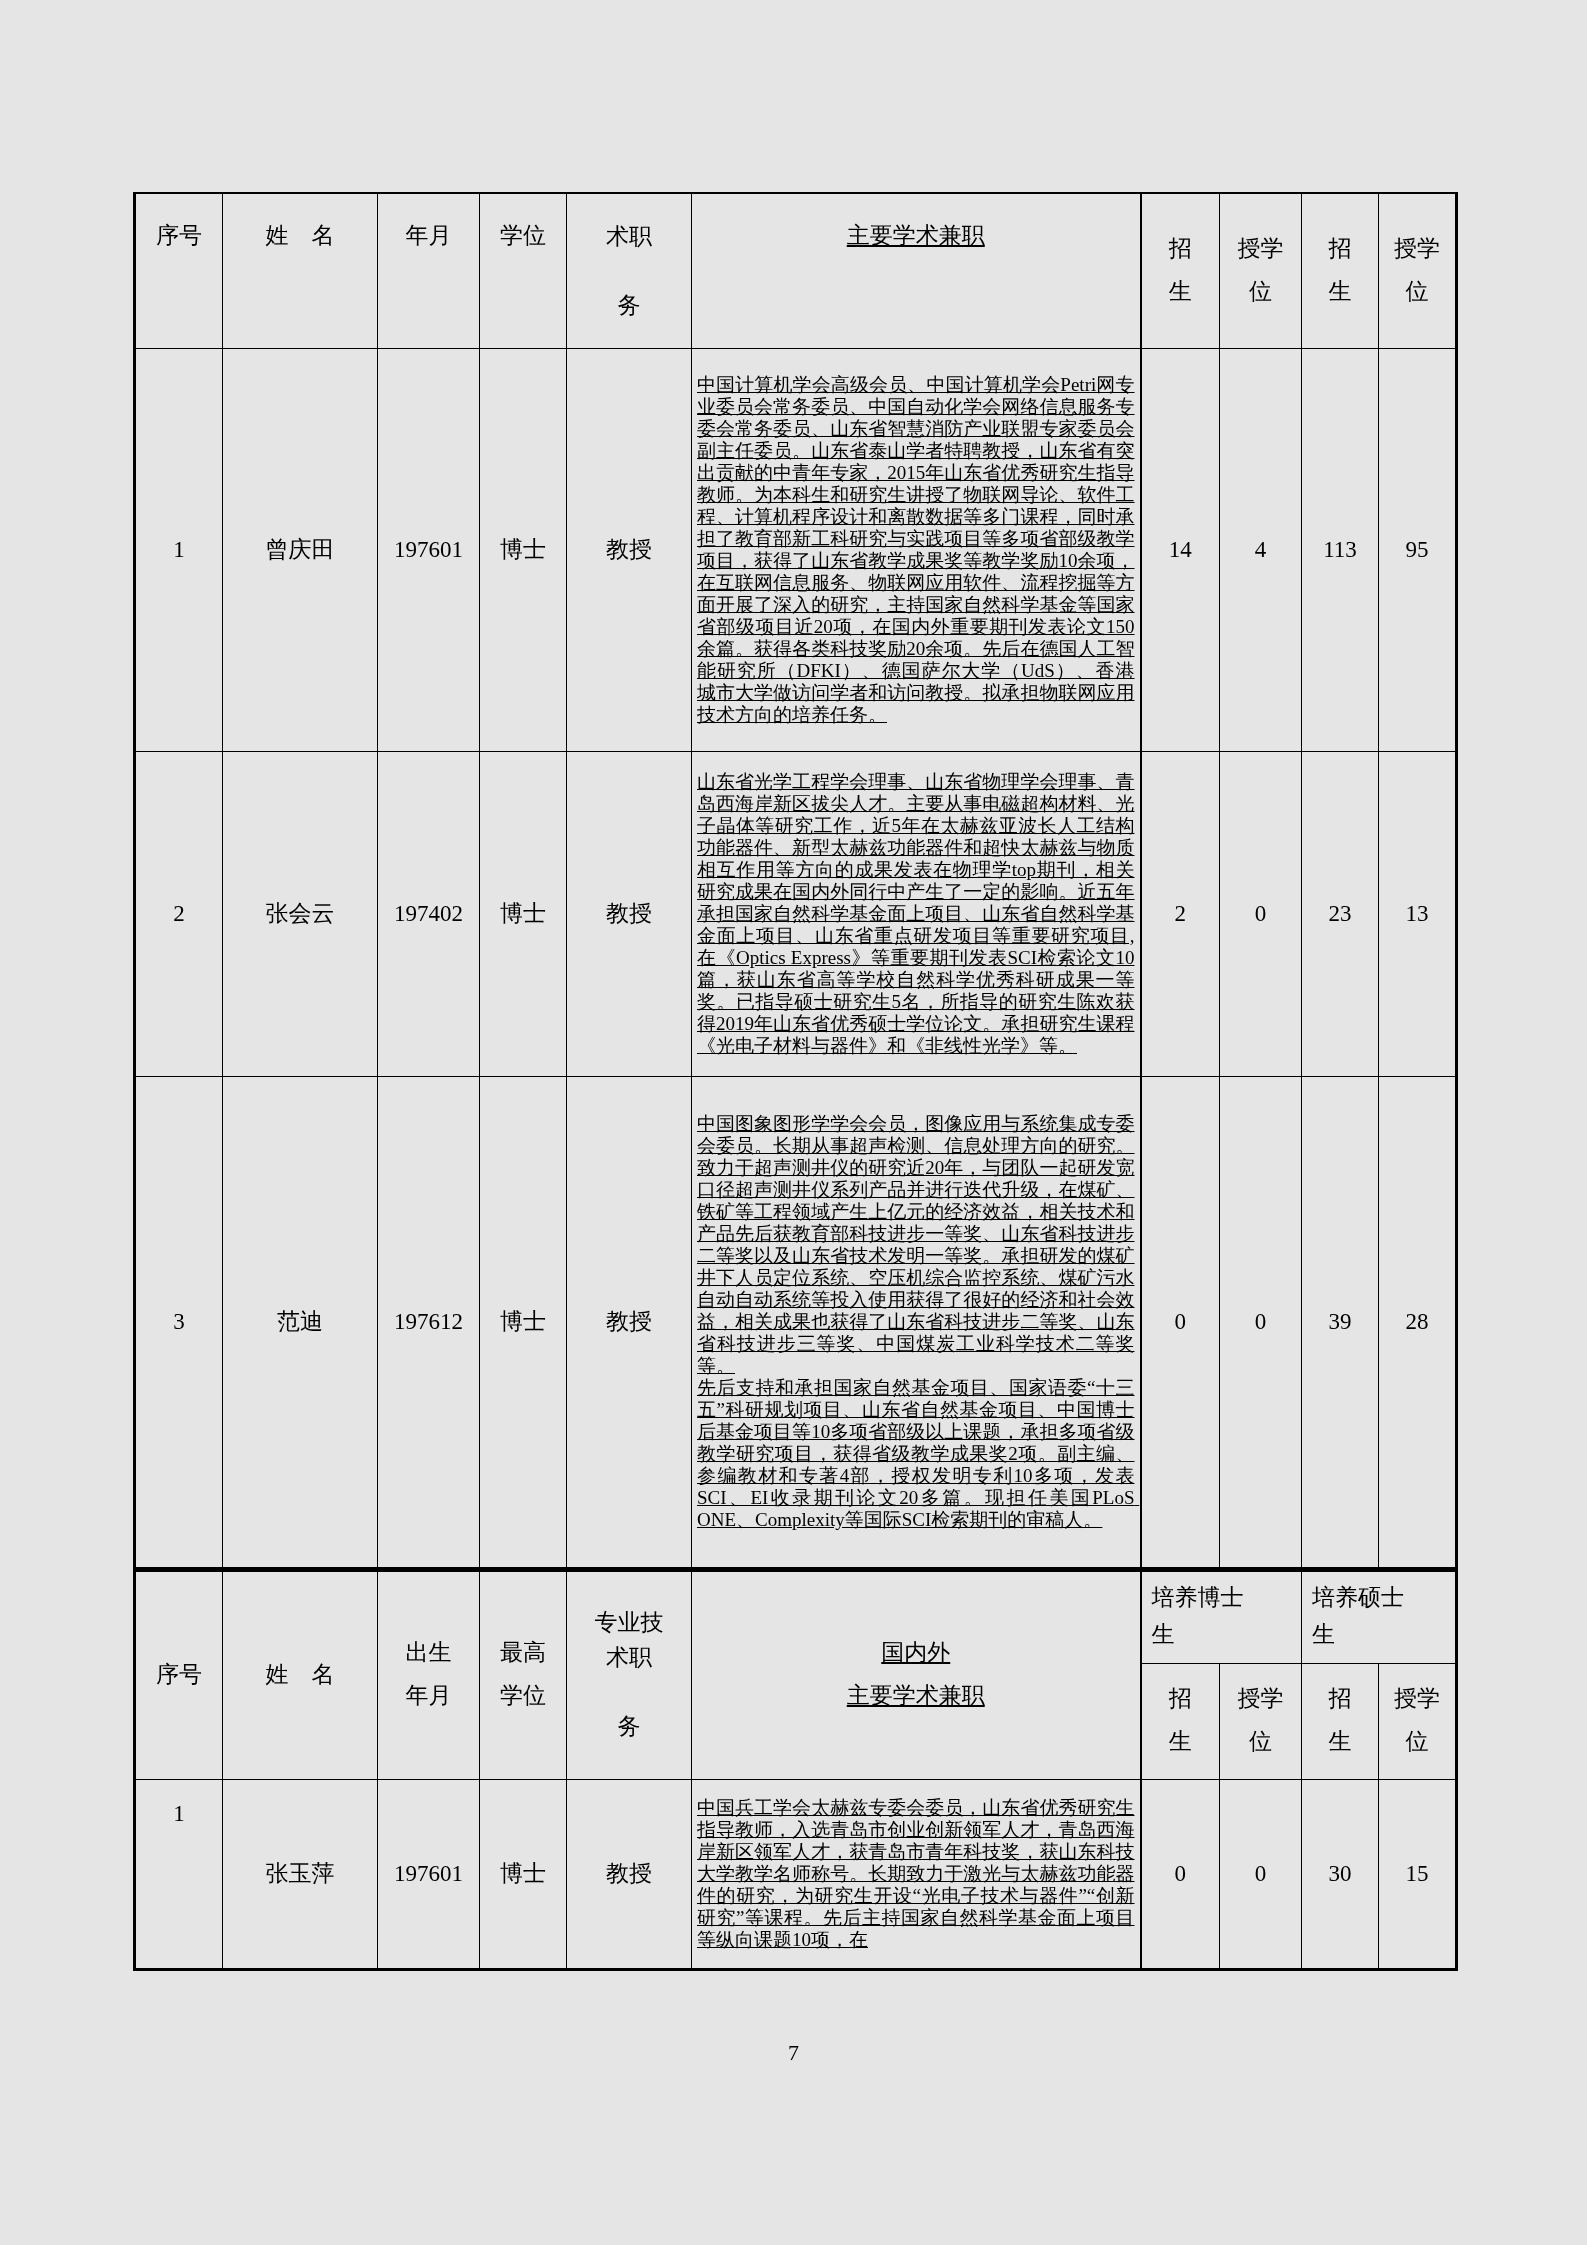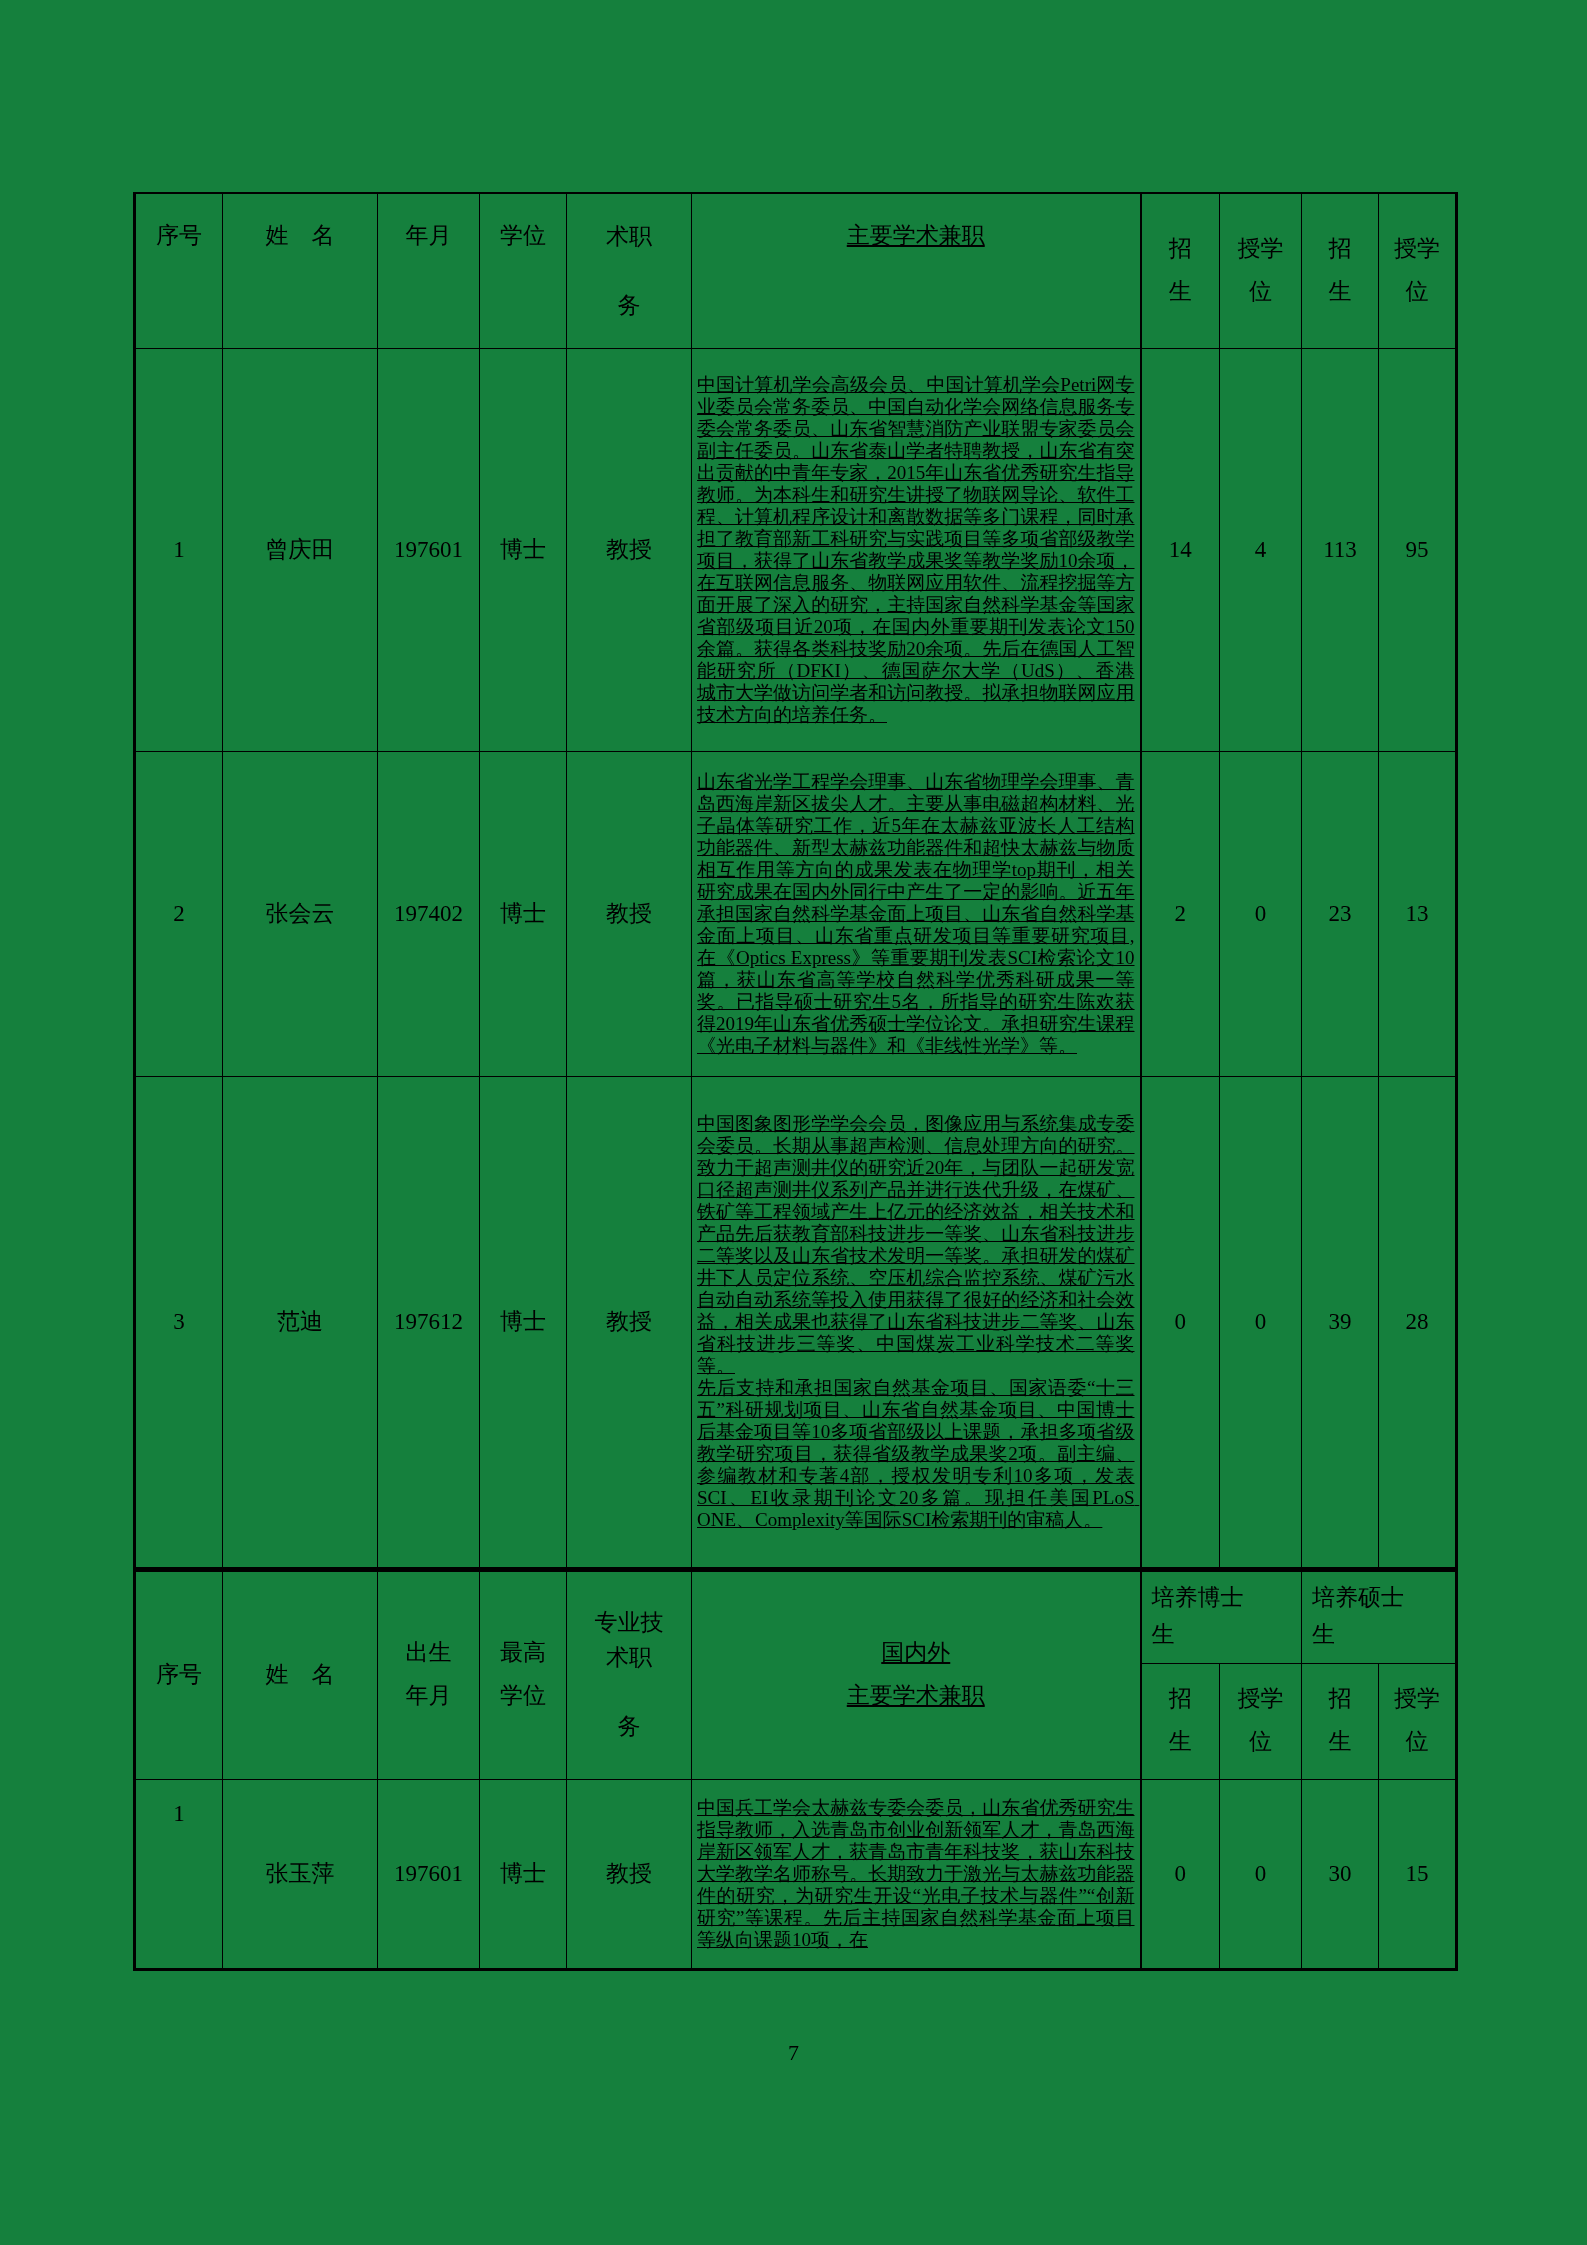--- a/index.html
+++ b/index.html
@@ -1,21 +1,21 @@
 <!DOCTYPE html>
 <html><head>
 <meta charset="utf-8">
 <style>
   html,body{margin:0;padding:0;}
   body{
     width:1587px;height:2245px;background:#ffffff;
     font-family:"Liberation Serif","DejaVu Serif",serif;
     color:#000;
   }
-  .page{position:relative;width:1587px;height:2245px;background:#15803d;overflow:hidden;}
+  .page{position:relative;width:1587px;height:2245px;background:#e5e5e5;overflow:hidden;}
   .tables{position:absolute;left:133px;top:192px;width:1322px;}
   table{border-collapse:collapse;table-layout:fixed;width:1322px;}
   td{border:1px solid #000;overflow:hidden;text-align:center;vertical-align:middle;
      font-size:23px;line-height:1.35;padding:0;}
   
   #tableA{border-top:2px solid #000;border-left:3px solid #000;border-right:3px solid #000;border-bottom:4px solid #000;}
   #tableB{border-left:3px solid #000;border-right:3px solid #000;border-bottom:1px solid #000;}
   #tableC{border-left:3px solid #000;border-right:3px solid #000;border-top:1px solid #000;border-bottom:3px solid #000;}
   .hdrA td{vertical-align:top;padding-top:26px;height:128px;}
   .hdrA .rb{vertical-align:middle;padding-top:0;}

